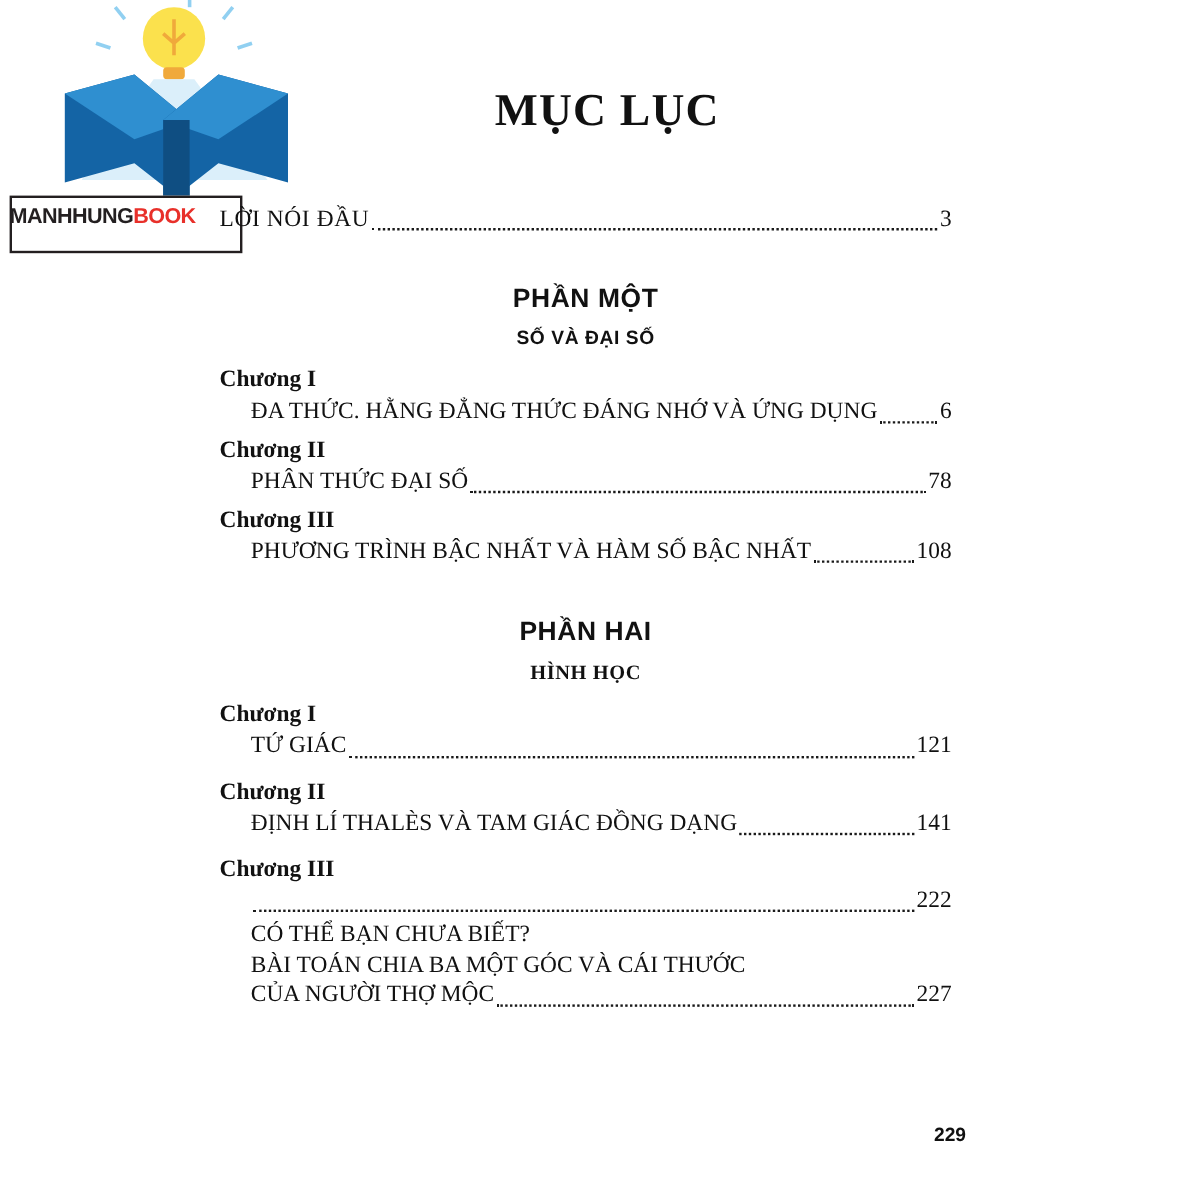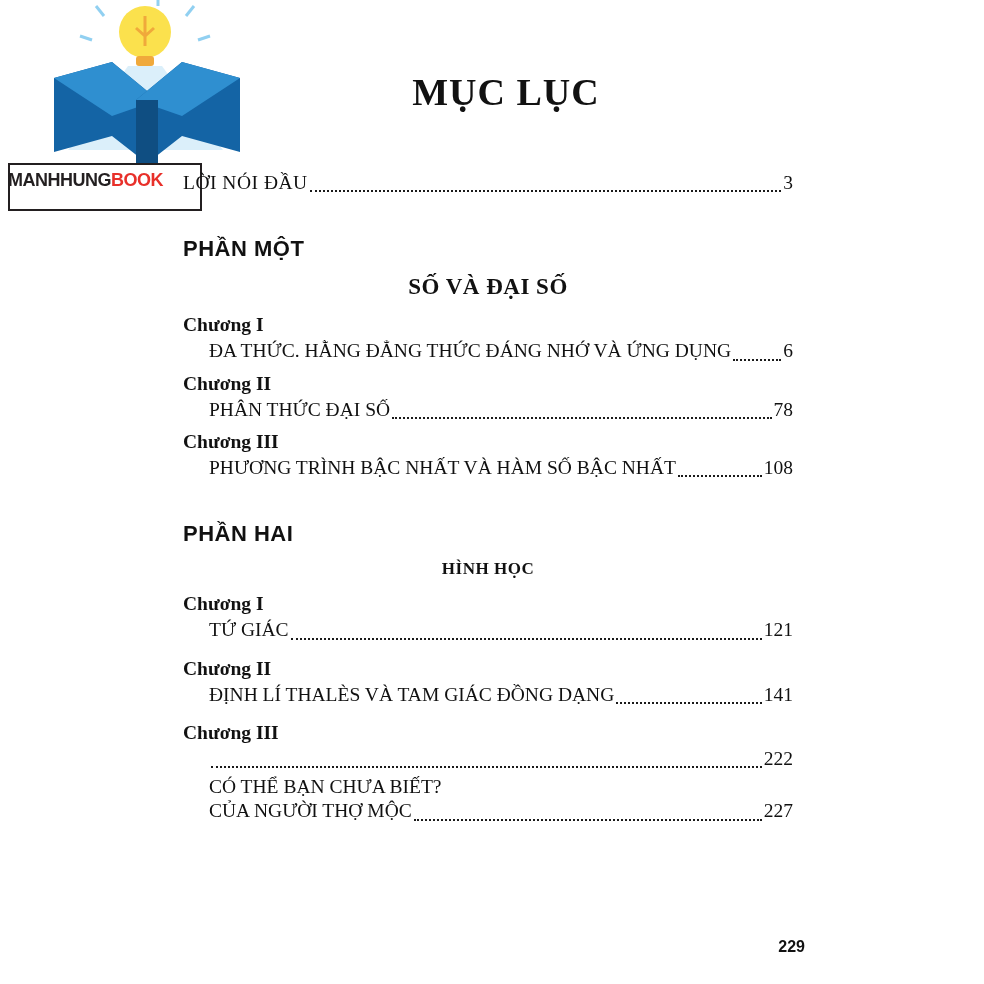--- a/index.html
+++ b/index.html
@@ -87,37 +87,38 @@
     margin: 0 2px 4px 2px;
     border-bottom: 2px dotted #1a1a1a;
     height: 1px;
   }
   .row .pg { flex: 0 0 auto; text-align: right; }
 
   .preface { margin-bottom: 8px; }
   .preface .lbl { letter-spacing: 0.5px; }
 
   .part {
+    text-align: center;
     font-family: "Liberation Sans", sans-serif;
     font-weight: bold;
     font-size: 22px;
     letter-spacing: 0.5px;
     margin-top: 40px;
   }
   .part-sub {
     text-align: center;
     font-weight: bold;
     font-size: 17px;
     letter-spacing: 0.5px;
     margin-top: 12px;
     margin-bottom: 14px;
   }
   .part-sub.sans {
-    font-family: Liberation Serif, serif;
-    font-size: 23px;
+    font-family: Liberation Sans, sans-serif;
+    font-size: 16px;
   }
 
   .chapter {
     font-weight: bold;
     font-size: 19.5px;
     margin-top: 8px;
   }
   .entry {
     padding-left: 26px;
     margin-top: 2px;
@@ -233,20 +234,21 @@
 
     <div class="gap-sm"></div>
 
     <div class="chapter">Chương III</div>
     <div class="row entry">
       <span class="dots"></span>
       <span class="pg">222</span>
     </div>
 
     <div class="entry-plain">CÓ THỂ BẠN CHƯA BIẾT?</div>
+    <div class="entry-plain">BÀI TOÁN CHIA BA MỘT GÓC VÀ CÁI THƯỚC</div>
     <div class="row entry tight">
       <span class="lbl">CỦA NGƯỜI THỢ MỘC</span>
       <span class="dots"></span>
       <span class="pg">227</span>
     </div>
 
   </div>
 
   <div class="folio">229</div>
 </div>

